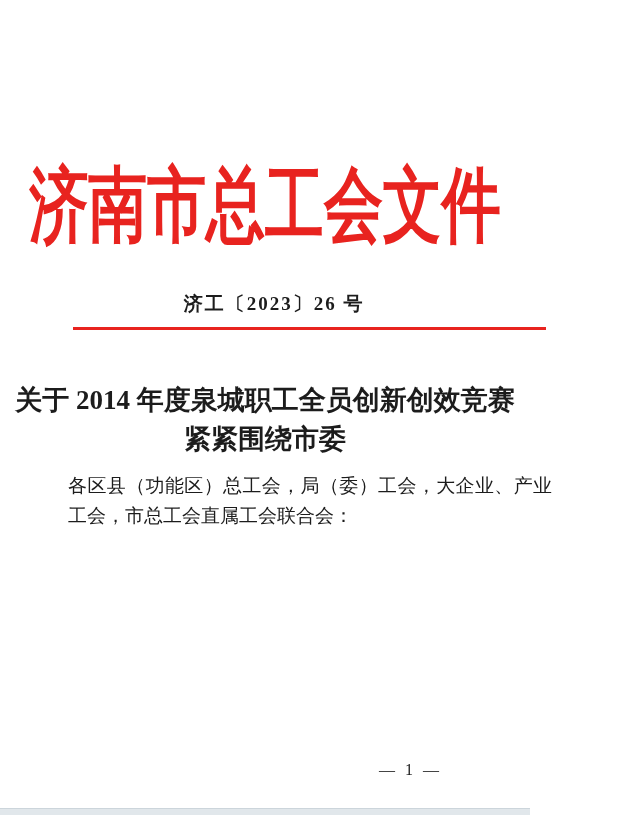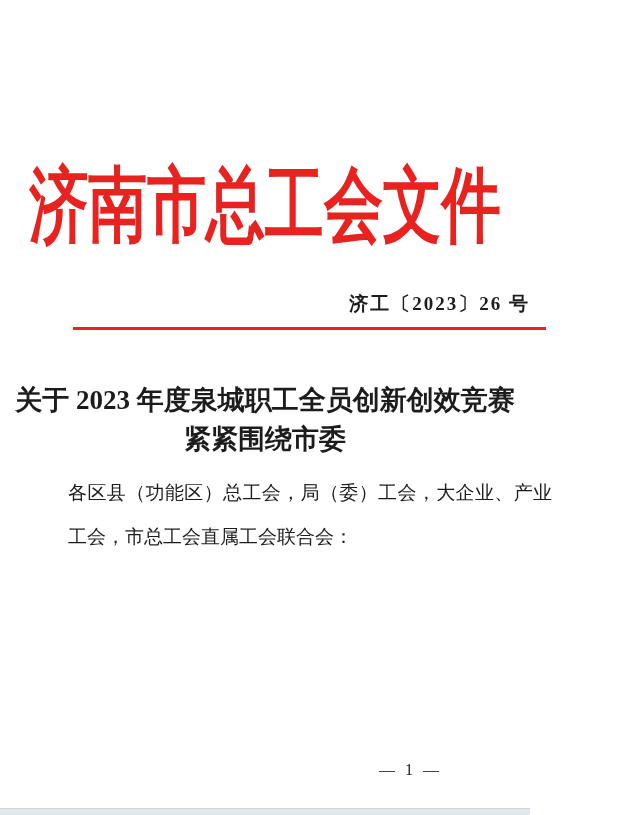--- a/index.html
+++ b/index.html
@@ -30,23 +30,23 @@
     font-weight: bold;
     color: var(--header-red, #e8231f);
     transform: scale(0.95, 1.32);
     transform-origin: 50% 0;
     white-space: nowrap;
     letter-spacing: 0px;
   }
   .doc-number {
     position: absolute;
     top: 291px;
-    left: 0;
+    left: 9px;
     width: 100%;
-    text-align: right;
+    text-align: center;
     font-size: 19px;
     letter-spacing: 2px;
     font-weight: bold;
   }
   .red-line {
     position: absolute;
     top: 327px;
     left: 73px;
     width: 473px;
     height: 3px;
@@ -62,21 +62,21 @@
     font-weight: bold;
     line-height: 39px;
     margin: 0;
   }
   .body-text {
     position: absolute;
     top: 471px;
     left: 68px;
     width: 484px;
     font-size: 19px;
-    line-height: 44px;
+    line-height: 30px;
     text-align: justify;
     font-weight: 500;
   }
   .body-text p {
     margin: 0;
   }
   .body-text p.indent {
     text-indent: 2em;
   }
   .page-number {
@@ -103,21 +103,21 @@
 
 <div class="page">
 
   <div class="letterhead">济南市总工会文件</div>
 
   <div class="doc-number">济工〔2023〕26 号</div>
 
   <div class="red-line"></div>
 
   <h1 class="doc-title">
-    <span>关于 2023 年度泉城职工全员创新创效竞赛</span><br>
+    <span>关于 2014 年度泉城职工全员创新创效竞赛</span><br>
     <span>紧紧围绕市委</span>
   </h1>
 
   <div class="body-text">
     <p>各区县（功能区）总工会，局（委）工会，大企业、产业工会，市总工会直属工会联合会：</p>
   </div>
 
   <div class="page-number">— 1 —</div>
 
   <div class="scan-strip"></div>

